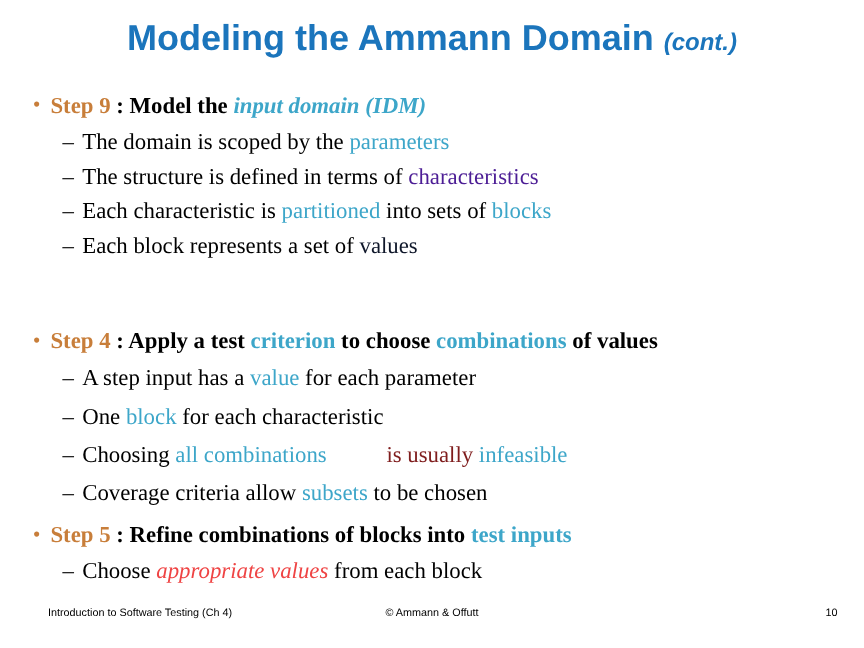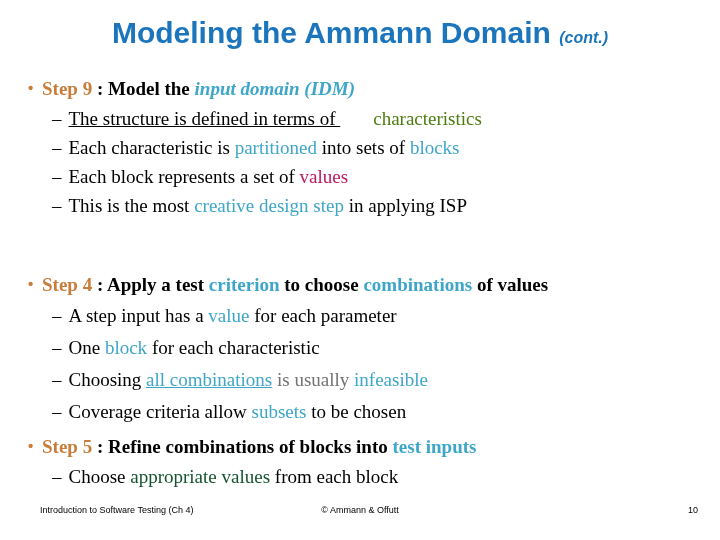--- a/index.html
+++ b/index.html
@@ -15,21 +15,21 @@
     position:absolute;
     top:16px; left:0; right:0;
     text-align:center;
     font-family:"Liberation Sans", sans-serif;
     font-weight:bold;
     font-size:30px;
     line-height:34px;
     white-space:nowrap;
   }
   .title .cont {
-    font-size:16px;
+    font-size:20px;
     font-style:italic;
     font-weight:700;
   }
   .group {
     position:absolute;
     left:28px; right:14px;
     font-size:19px;
   }
   .g0 { top:74px; }
   .g1 { top:270px; }
@@ -72,35 +72,35 @@
 <div class="slide">
 
   <div class="title" style="color: rgb(27, 117, 188);">
     <span>Modeling the Ammann Domain</span>
     <span class="cont">(cont.)</span>
   </div>
 
   <div id="groups-mount">
       <div class="group g0">
         <div class="heading"><span class="bullet" style="color: rgb(200, 126, 58);">•</span><span style="color: rgb(200, 126, 58);">Step 9</span><span style="color: rgb(0, 0, 0); text-align: center;"> : Model the </span><span style="color: rgb(61, 166, 201); font-style: italic;">input domain (IDM)</span></div>
-        <div class="sub"><span class="dash" style="color: rgb(0, 0, 0);">–</span><span style="color: rgb(0, 0, 0); text-decoration: underline;">The structure is defined in terms of </span><span style="color: #4d7c0f; margin-left: 33px;">characteristics</span></div>
+        <div class="sub"><span class="dash" style="color: rgb(0, 0, 0);">–</span><span style="color: rgb(0, 0, 0);">The domain is scoped by the </span><span style="color: rgb(61, 166, 201);">parameters</span></div>
+        <div class="sub"><span class="dash" style="color: rgb(0, 0, 0);">–</span><span style="color: rgb(0, 0, 0);">The structure is defined in terms of </span><span style="color: #4c1d95;">characteristics</span></div>
         <div class="sub"><span class="dash" style="color: rgb(0, 0, 0);">–</span><span style="color: rgb(0, 0, 0);">Each characteristic is </span><span style="color: rgb(61, 166, 201);">partitioned</span><span style="color: rgb(0, 0, 0); margin-top: 36px;"> into sets of </span><span style="color: rgb(61, 166, 201);">blocks</span></div>
-        <div class="sub"><span class="dash" style="color: rgb(0, 0, 0);">–</span><span style="color: rgb(0, 0, 0);">Each block represents a set of </span><span style="color: #be185d;">values</span></div>
-        <div class="sub"><span class="dash" style="color: rgb(0, 0, 0);">–</span><span style="color: rgb(0, 0, 0);">This is the most </span><span style="color: rgb(61, 166, 201);">creative design step</span><span style="color: rgb(0, 0, 0);"> in applying ISP</span></div>
+        <div class="sub"><span class="dash" style="color: rgb(0, 0, 0);">–</span><span style="color: rgb(0, 0, 0);">Each block represents a set of </span><span style="color: #0f172a;">values</span></div>
       </div>
       <div class="group g1">
         <div class="heading"><span class="bullet" style="color: rgb(200, 126, 58);">•</span><span style="color: rgb(200, 126, 58);">Step 4</span><span style="color: rgb(0, 0, 0);"> : Apply a test </span><span style="color: rgb(61, 166, 201);">criterion</span><span style="color: rgb(0, 0, 0);"> to choose </span><span style="color: rgb(61, 166, 201);">combinations</span><span style="color: rgb(0, 0, 0);"> of values</span></div>
         <div class="sub"><span class="dash" style="color: rgb(0, 0, 0);">–</span><span style="color: rgb(0, 0, 0);">A step input has a </span><span style="color: rgb(61, 166, 201);">value</span><span style="color: rgb(0, 0, 0);"> for each parameter</span></div>
         <div class="sub"><span class="dash" style="color: rgb(0, 0, 0);">–</span><span style="color: rgb(0, 0, 0);">One </span><span style="color: rgb(61, 166, 201); margin-top: 30px;">block</span><span style="color: rgb(0, 0, 0);"> for each characteristic</span></div>
-        <div class="sub"><span class="dash" style="color: rgb(0, 0, 0);">–</span><span style="color: rgb(0, 0, 0);">Choosing </span><span style="color: rgb(61, 166, 201); text-decoration: underline;">all combinations</span><span style="color: #737373;"> is usually </span><span style="color: rgb(61, 166, 201);">infeasible</span></div>
+        <div class="sub"><span class="dash" style="color: rgb(0, 0, 0);">–</span><span style="color: rgb(0, 0, 0);">Choosing </span><span style="color: rgb(61, 166, 201);">all combinations</span><span style="color: #7f1d1d; margin-left: 45px;"> is usually </span><span style="color: rgb(61, 166, 201);">infeasible</span></div>
         <div class="sub"><span class="dash" style="color: rgb(0, 0, 0);">–</span><span style="color: rgb(0, 0, 0);">Coverage criteria allow </span><span style="color: rgb(61, 166, 201);">subsets</span><span style="color: rgb(0, 0, 0);"> to be chosen</span></div>
       </div>
       <div class="group g2">
         <div class="heading"><span class="bullet" style="color: rgb(200, 126, 58);">•</span><span style="color: rgb(200, 126, 58);">Step 5</span><span style="color: rgb(0, 0, 0);"> : Refine combinations of blocks into </span><span style="color: rgb(61, 166, 201);">test inputs</span></div>
-        <div class="sub"><span class="dash" style="color: rgb(0, 0, 0);">–</span><span style="color: rgb(0, 0, 0);">Choose </span><span style="color: #14532d;">appropriate values</span><span style="color: rgb(0, 0, 0);"> from each block</span></div>
+        <div class="sub"><span class="dash" style="color: rgb(0, 0, 0);">–</span><span style="color: rgb(0, 0, 0);">Choose </span><span style="color: #ef4444; font-style: italic;">appropriate values</span><span style="color: rgb(0, 0, 0);"> from each block</span></div>
       </div>
     </div>
 
   <div class="footer">
     <span class="f-left">Introduction to Software Testing  (Ch 4)</span>
     <span class="f-center">© Ammann &amp; Offutt</span>
     <span class="f-right">10</span>
   </div>
 
 </div>

